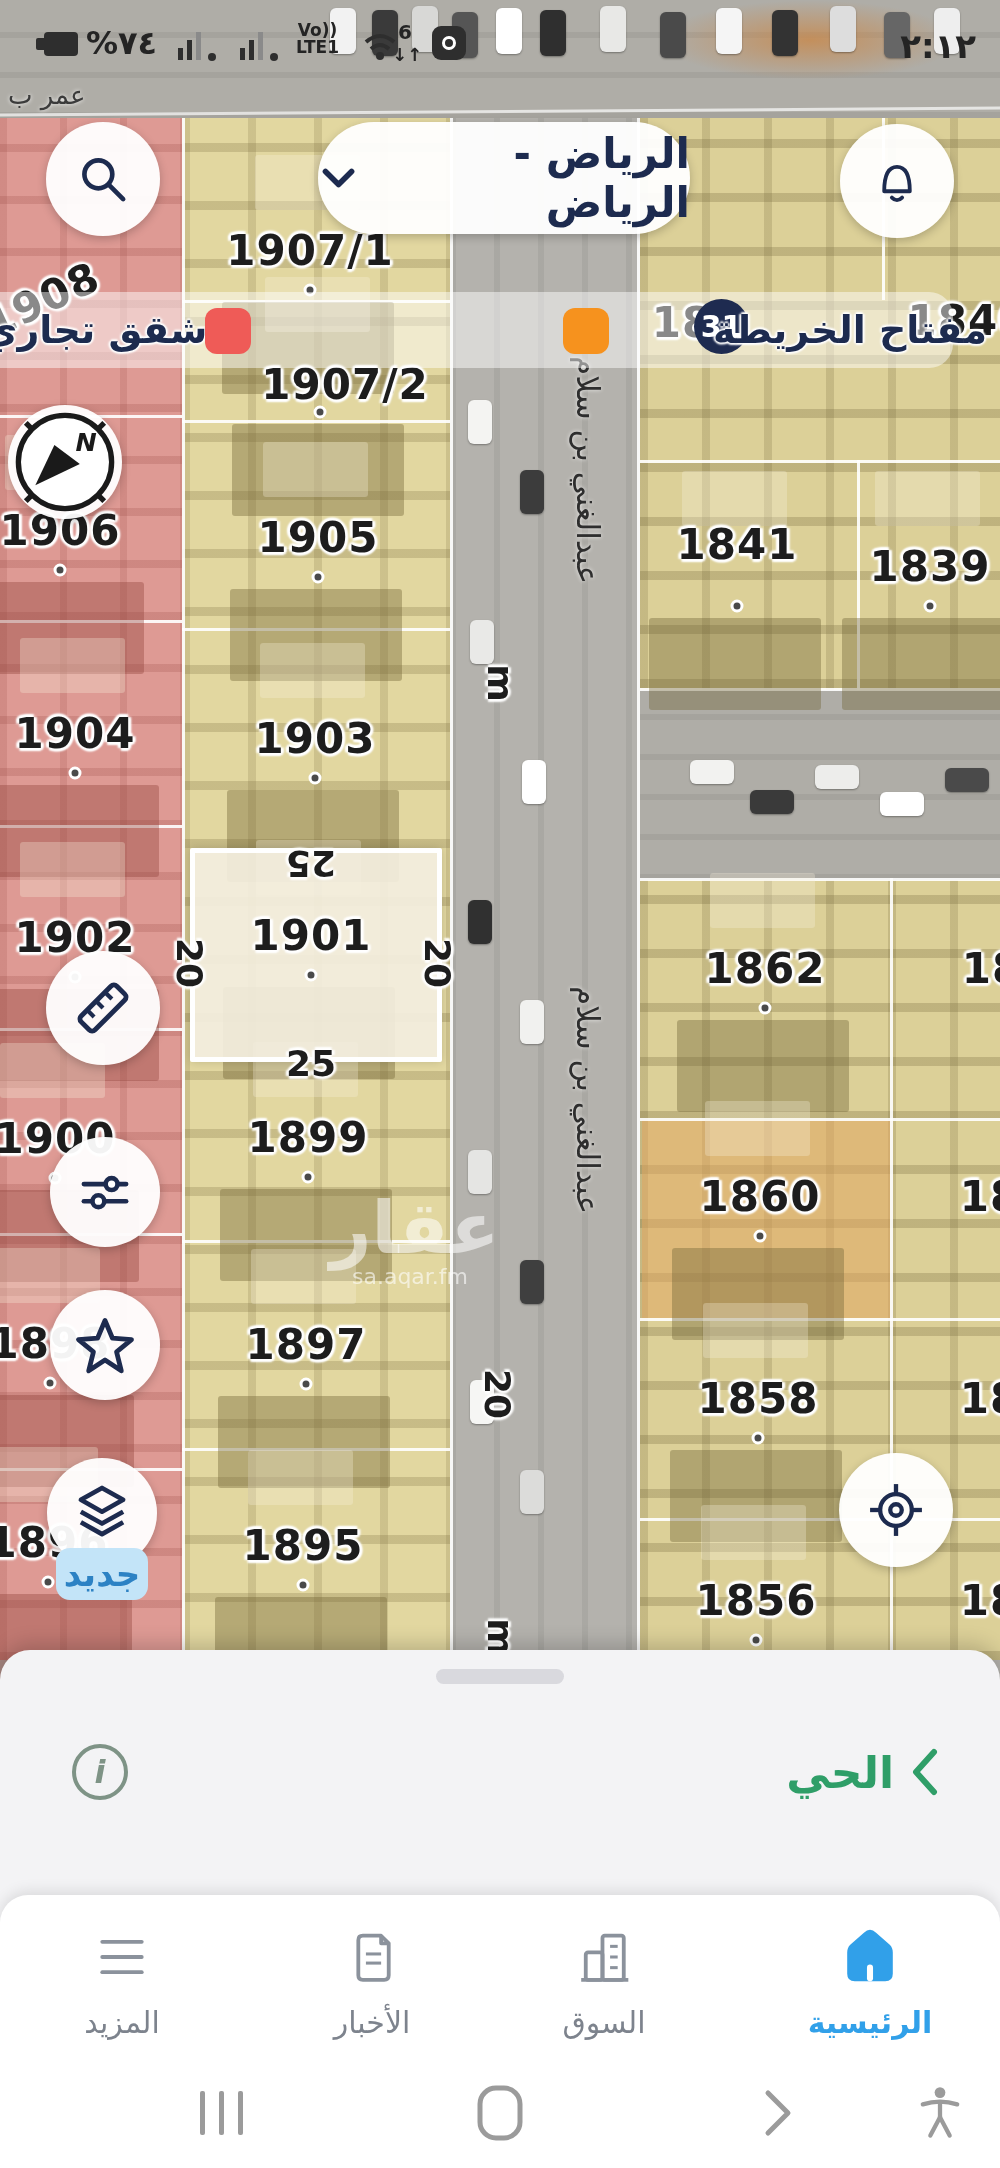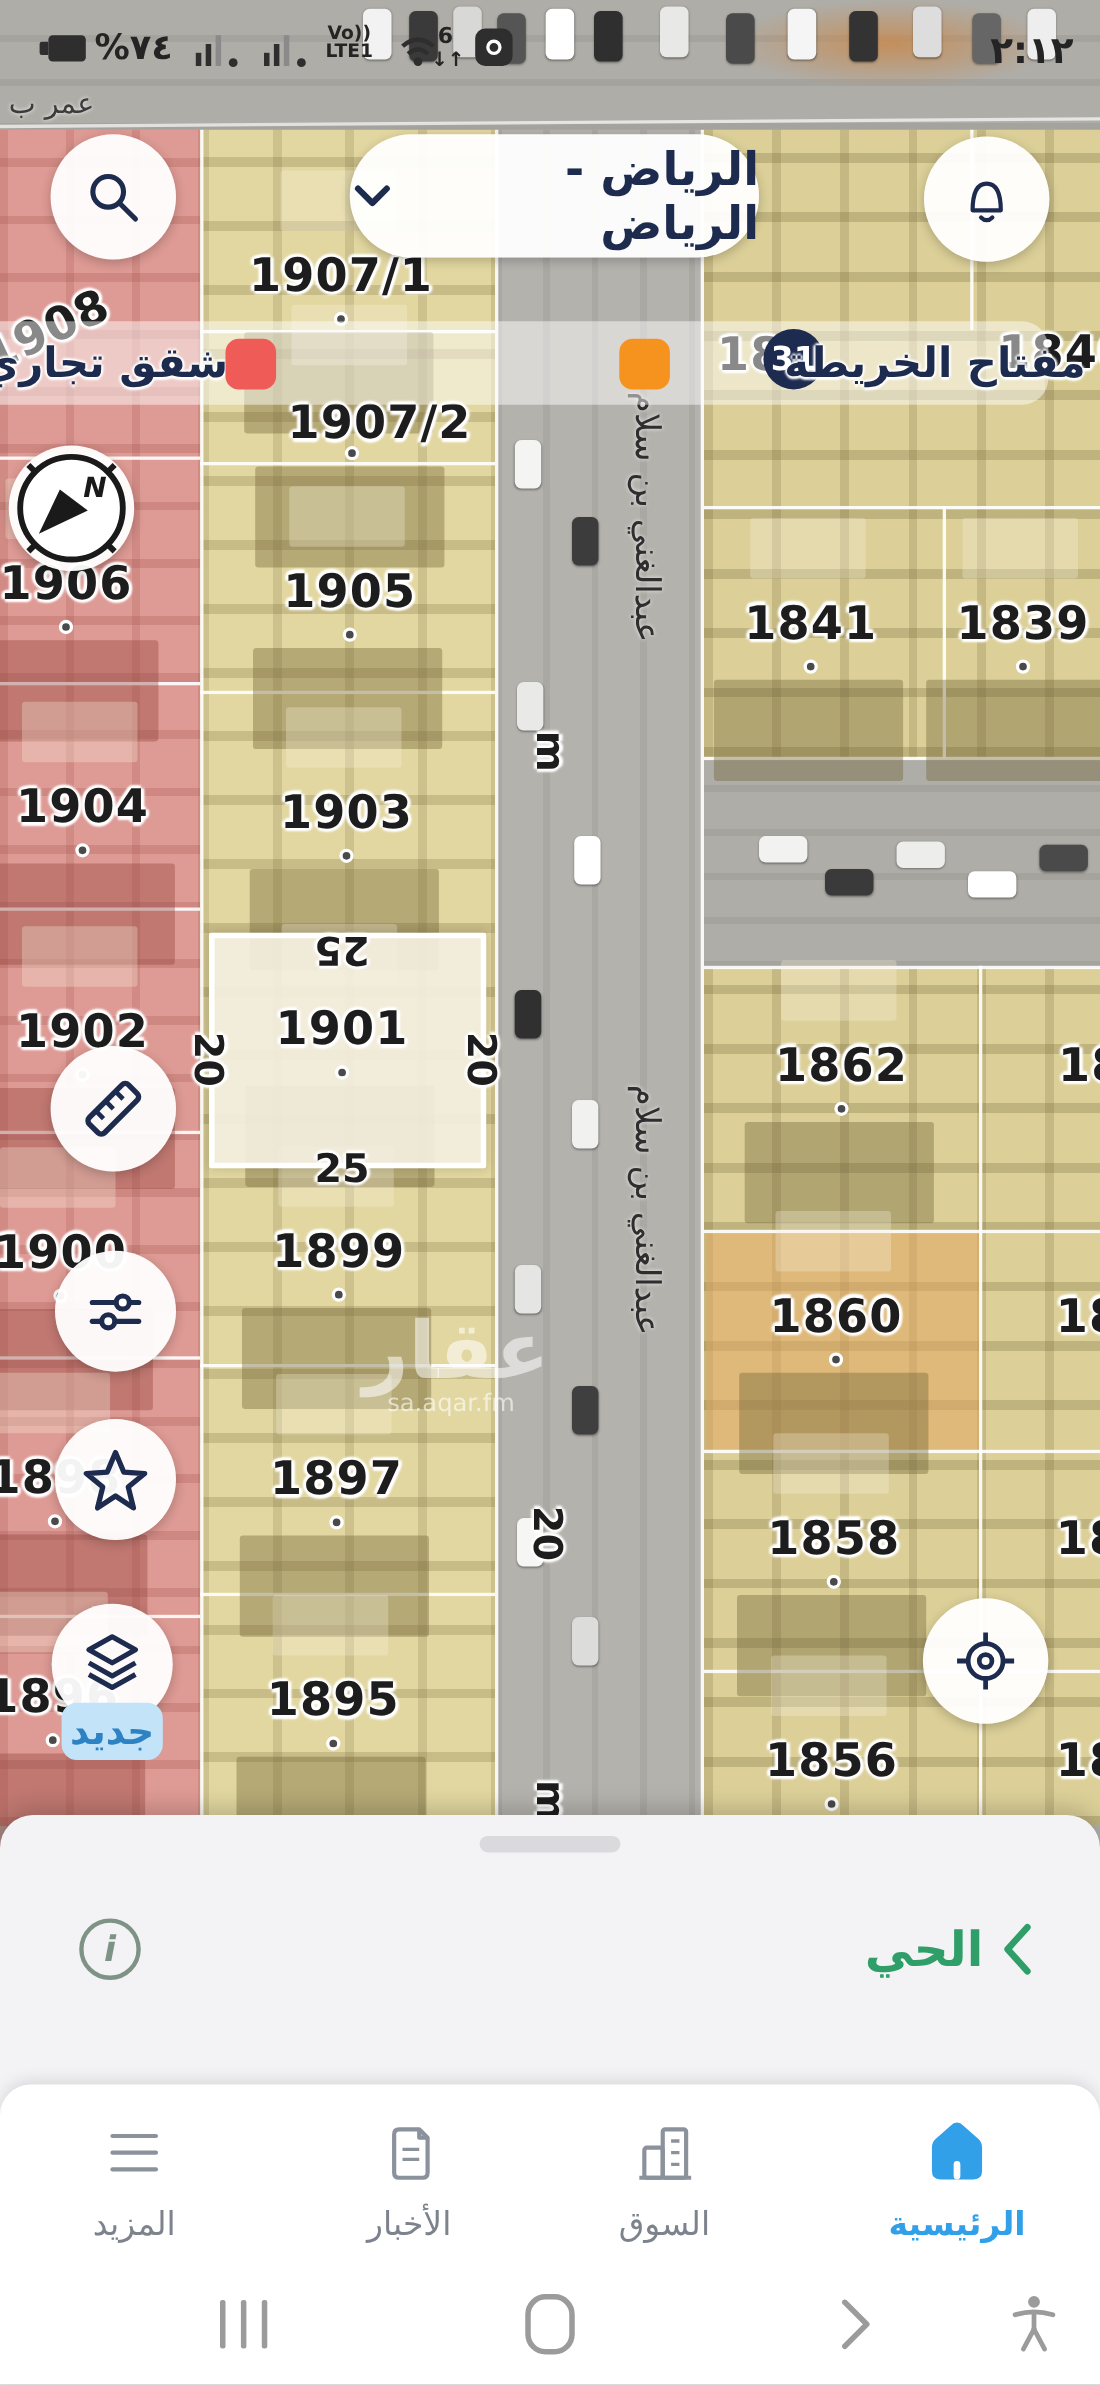--- a/index.html
+++ b/index.html
@@ -253,21 +253,21 @@
         <div class="plot-label" style="left: 315px; top: 738px;">1903</div>
         <div class="plot-dot" style="left: 315px; top: 778px;"></div>
         <div class="plot-label" style="left: 311px; top: 935px;">1901</div>
         <div class="plot-dot" style="left: 311px; top: 975px;"></div>
         <div class="plot-label" style="left: 308px; top: 1137px;">1899</div>
         <div class="plot-dot" style="left: 308px; top: 1177px;"></div>
         <div class="plot-label" style="left: 306px; top: 1344px;">1897</div>
         <div class="plot-dot" style="left: 306px; top: 1384px;"></div>
         <div class="plot-label" style="left: 303px; top: 1545px;">1895</div>
         <div class="plot-dot" style="left: 303px; top: 1585px;"></div>
-        <div class="plot-label" style="left: 737px; top: 566px;">1841</div>
+        <div class="plot-label" style="left: 737px; top: 544px;">1841</div>
         <div class="plot-dot" style="left: 737px; top: 606px;"></div>
         <div class="plot-label" style="left: 930px; top: 566px;">1839</div>
         <div class="plot-dot" style="left: 930px; top: 606px;"></div>
         <div class="plot-label" style="left: 765px; top: 968px;">1862</div>
         <div class="plot-dot" style="left: 765px; top: 1008px;"></div>
         <div class="plot-label" style="left: 760px; top: 1196px; text-align: right;">1860</div>
         <div class="plot-dot" style="left: 760px; top: 1236px;"></div>
         <div class="plot-label" style="left: 758px; top: 1398px;">1858</div>
         <div class="plot-dot" style="left: 758px; top: 1438px;"></div>
         <div class="plot-label" style="left: 756px; top: 1600px;">1856</div>

